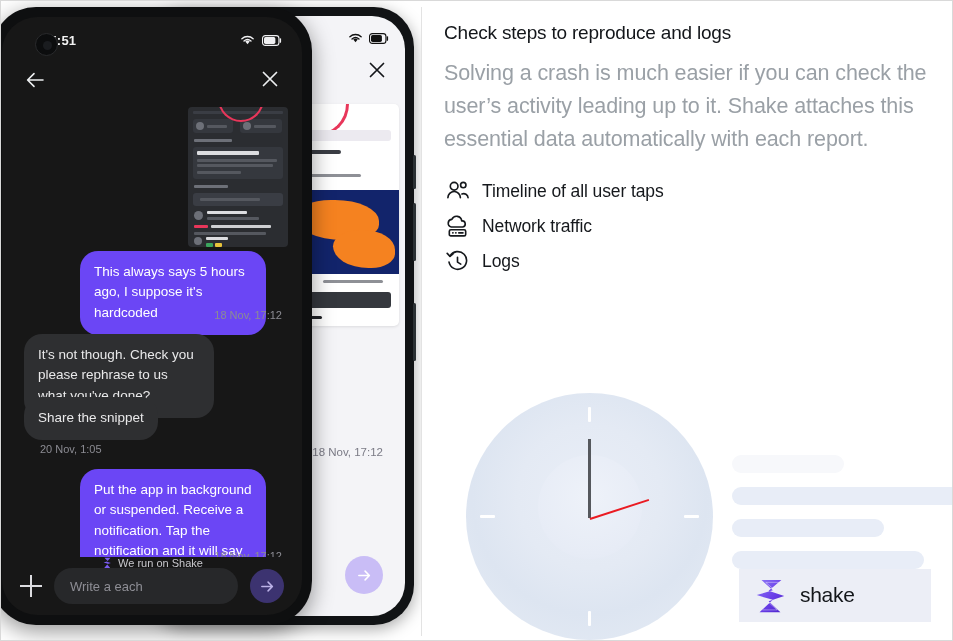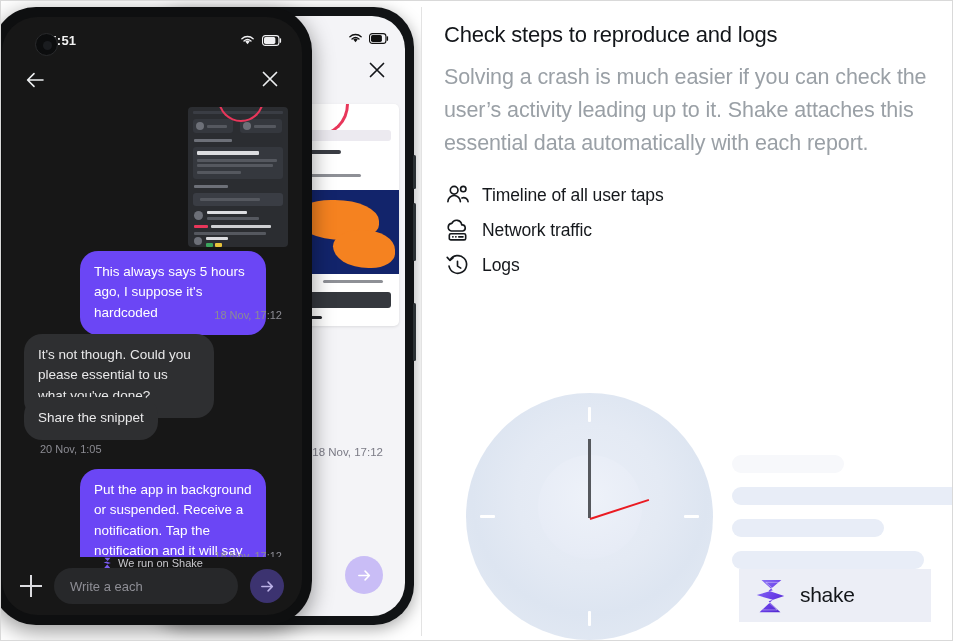--- a/index.html
+++ b/index.html
@@ -251,21 +251,21 @@
 
   
   .info-panel {
     position: absolute; left: 421px; top: 0;
     width: 531px; height: 641px;
     background: #ffffff;
     padding: 20px 24px 0 22px;
   }
   .headline {
     color: #13161a;
-    font-size: 22px;
+    font-size: 19px;
     font-weight: 400;
     line-height: 1.25;
     letter-spacing: -.2px;
     margin-bottom: 12px;
   }
   .subcopy {
     color: #9aa0a6;
     font-size: 21.5px;
     font-weight: 400;
     line-height: 1.55;
@@ -475,21 +475,21 @@
             <div class="txt" style="left:6px;top:125px;width:72px;height:2.5px;"></div>
             <div class="av" style="left:6px;top:130px;width:8px;height:8px;"></div>
             <div class="txt" style="left:18px;top:130px;width:22px;height:2.5px;background:#dcdde0;"></div>
             <div class="grn" style="left:18px;top:136px;width:7px;height:4px;"></div>
             <div class="grn" style="left:27px;top:136px;width:7px;height:4px;background:#e8c43b;"></div>
           </div>
 
           <div class="msg-out" style="left:78px; top:152px; width:186px;">This always says 5 hours ago, I suppose it's hardcoded</div>
           <div class="stamp-r" style="top:210px;">18 Nov, 17:12</div>
 
-          <div class="msg-in" style="left:22px; top:235px; width:190px;">It's not though. Could you please essential to us what you've done?</div>
+          <div class="msg-in" style="left:22px; top:235px; width:190px;">It's not though. Check you please rephrase to us what you've done?</div>
           <div class="msg-in" style="left:22px; top:298px; width:auto;">Share the snippet</div>
           <div class="stamp-l" style="top:344px;">20 Nov, 1:05</div>
 
           <div class="msg-out" style="left:78px; top:370px; width:186px;">Put the app in background or suspended. Receive a notification. Tap the notification and it will say 5 hours then, understood?</div>
           <div class="stamp-r" style="top:451px;">18 Nov, 17:12</div>
         </div>
 
         <div class="runon">
           <svg class="mini-logo" viewBox="0 0 14 14">
             <path d="M11 1 L4 1 L8 5 L3 6.5 L8 8 L3.5 13 L11 13 L7 8.5 L11.5 7 L7 5.5 Z" fill="#7b5cf0"></path>

